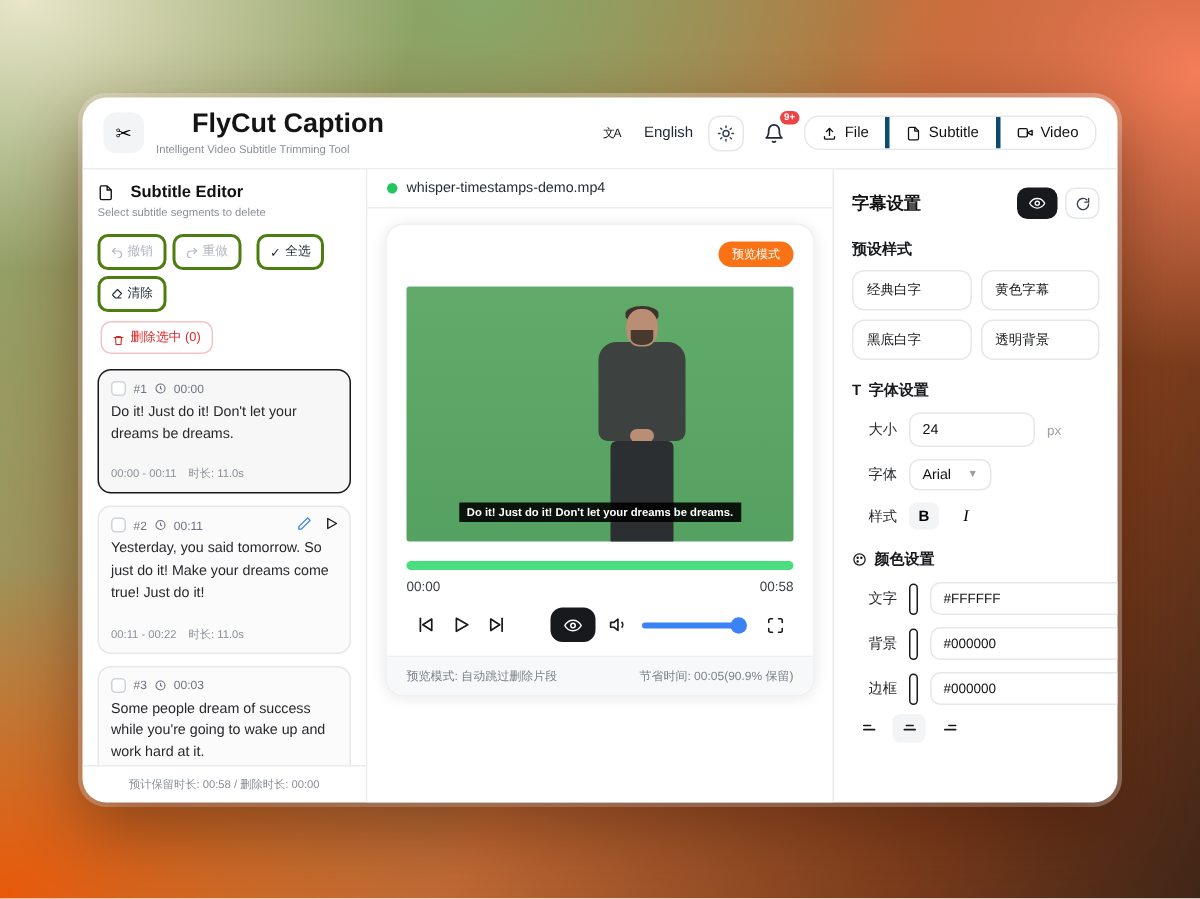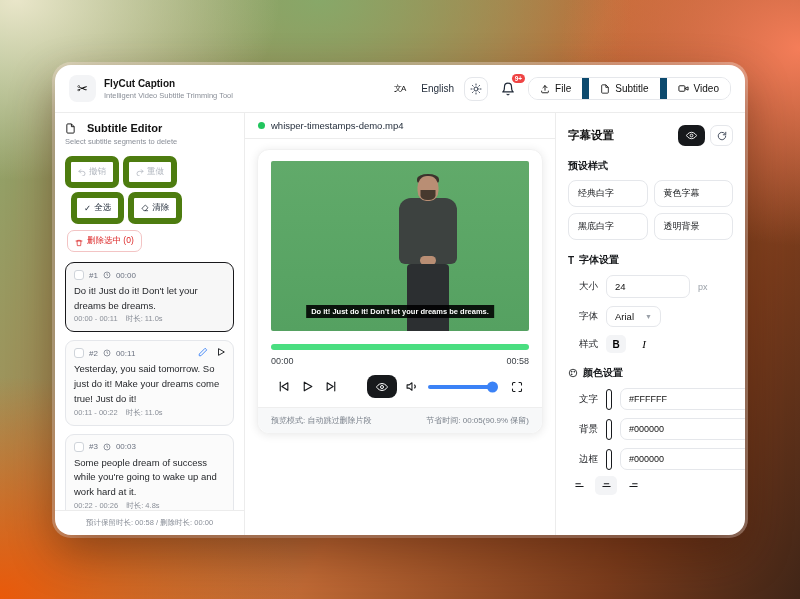--- a/index.html
+++ b/index.html
@@ -17,58 +17,58 @@
     position:absolute; left:55px; top:65px; width:690px; height:470px;
     background:#fff; border-radius:16px; overflow:hidden;
     box-shadow:0 18px 45px rgba(60,20,5,.45), 0 0 0 3px rgba(255,236,224,.4);
     display:flex; flex-direction:column;
   }
   
   .hdr { height:48px; flex:0 0 48px; display:flex; align-items:center; gap:8px;
          padding:0 14px; border-bottom:1px solid #ececec; }
   .logo-box { width:27px; height:27px; border-radius:8px; background:#f3f4f6;
               display:flex; align-items:center; justify-content:center; font-size:13px; }
-  .app-title { font-size:10px; font-weight:bold; color:#141414; line-height:1.1; }
+  .app-title { font-size:18px; font-weight:bold; color:#141414; line-height:1.1;margin-left:24px; }
   .app-sub { font-size:7.5px; color:#8a8f98; margin-top:2px; }
   .hdr-right { margin-left:auto; display:flex; align-items:center; gap:10px; }
   .lang { display:flex; align-items:center; gap:16px; font-size:10px; color:#1f2937; cursor:pointer; }
   .lang-ic { font-size:8px; letter-spacing:-1px; color:#111; }
   .icon-btn { width:24px; height:24px; border:1px solid #e5e7eb; border-radius:8px; background:#fff;
               display:flex; align-items:center; justify-content:center; color:#374151; cursor:pointer; }
   .bell-wrap { position:relative; width:20px; height:20px; display:flex; align-items:center; justify-content:center; }
   .badge { position:absolute; top:-5px; right:-7px; background:#ef4444; color:#fff; font-size:6.5px;
            border-radius:7px; padding:1px 3px; font-weight:bold; }
   .btn-group { display:flex; align-items:stretch; border:1px solid #e5e7eb; border-radius:10px; overflow:hidden; }
   .grp-btn { display:flex; align-items:center; gap:5px; padding:5px 11px; font-size:10px; color:#111;
              background:#fff; border:none; cursor:pointer; }
-  .grp-btn + .grp-btn { border-left:7px solid #0c4a6e; }
+  .grp-btn + .grp-btn { border-left:3px solid #0c4a6e; }
   
   .body-row { flex:1; display:flex; min-height:0; }
   .left { width:190px; flex:0 0 190px; border-right:1px solid #ececec; display:flex; flex-direction:column; min-height:0; }
   .center { flex:1; display:flex; flex-direction:column; min-width:0; background:#fff; }
   .right { width:190px; flex:0 0 190px; border-left:1px solid #ececec; padding:12px; overflow:hidden; }
   
   .lp-head { padding:9px 10px 6px; }
   .lp-title { display:flex; align-items:center; gap:11px; font-size:11px; font-weight:bold; color:#111; }
   .lp-sub { font-size:7.5px; color:#8a8f98; margin-top:3px; }
   .lp-tools { padding:4px 10px 0; display:flex; flex-wrap:wrap; gap:4px; }
   .t-btn { display:flex; align-items:center; gap:3px; font-size:8.5px; padding:4px 7px;
-           border:6px solid #4d7c0f; border-radius:7px; background:#fff; color:#1f2937; cursor:pointer; }
+           border:2px solid #4d7c0f; border-radius:7px; background:#fff; color:#1f2937; cursor:pointer; }
   .t-btn.dis { color:#b3b8c0; }
   .t-btn.gap { margin-left:6px; }
   .danger-btn { margin:6px 12px 2px; display:inline-flex; align-items:flex-end; gap:4px; font-size:8.5px;
                 padding:4px 7px; border:1px solid #f3c4c4; border-radius:7px; color:#dc2626; background:#fff;
                 width:fit-content; cursor:pointer; }
   .seg-list { flex:1; overflow:hidden; padding:8px 10px; display:flex; flex-direction:column; gap:8px; }
   .seg { border:1px solid #e5e7eb; border-radius:9px; background:#fbfbfb; padding:7px 8px; position:relative; }
   .seg.sel { border:1.5px solid #18181b; background:#f7f7f7; }
   .seg-top { display:flex; align-items:center; gap:5px; font-size:8px; color:#6b7280; }
   .cbox { width:10px; height:10px; border:1px solid #cfd4da; border-radius:3px; background:#fff; flex:0 0 auto; cursor:pointer; }
   .seg-text { font-size:9.5px; color:#26282c; line-height:1.55; margin-top:4px; }
-  .seg-meta { display:flex; gap:8px; font-size:7.5px; color:#8a8f98; margin-top:1px; }
+  .seg-meta { display:flex; gap:8px; font-size:7.5px; color:#8a8f98; margin-top:14px; }
   .seg-acts { position:absolute; top:6px; right:7px; display:flex; gap:8px; align-items:center; }
   .lp-foot { border-top:1px solid #ececec; padding:7px 6px; font-size:7.5px; color:#8a8f98; text-align:center; }
   
   .file-bar { display:flex; align-items:center; gap:6px; padding:7px 13px; border-bottom:1px solid #ececec; }
   .dot { width:7px; height:7px; border-radius:50%; background:#22c55e; }
   .file-name { font-size:9.5px; color:#1f2937; }
   .stage { flex:1; padding:10px 12px 0; display:flex; flex-direction:column; }
   .player-card { background:#fff; border-radius:12px; box-shadow:0 1px 10px rgba(0,0,0,.09); border:1px solid #f1f1f1;
                  display:flex; flex-direction:column; }
   .card-body { padding:11px 13px 9px; }
@@ -338,20 +338,23 @@
       </div>
 
       <div class="center">
         <div class="file-bar">
           <span class="dot"></span>
           <span class="file-name">whisper-timestamps-demo.mp4</span>
         </div>
         <div class="stage">
           <div class="player-card">
             <div class="card-body">
+              <div class="badge-row">
+                <span class="preview-badge">预览模式</span>
+              </div>
               <div class="video">
                 <div class="man">
                   <div class="torso"></div>
                   <div class="hair"></div>
                   <div class="head"></div>
                   <div class="beard"></div>
                   <div class="hands"></div>
                   <div class="legs"></div>
                 </div>
                 <div class="overlay-sub">Do it! Just do it! Don't let your dreams be dreams.</div>

